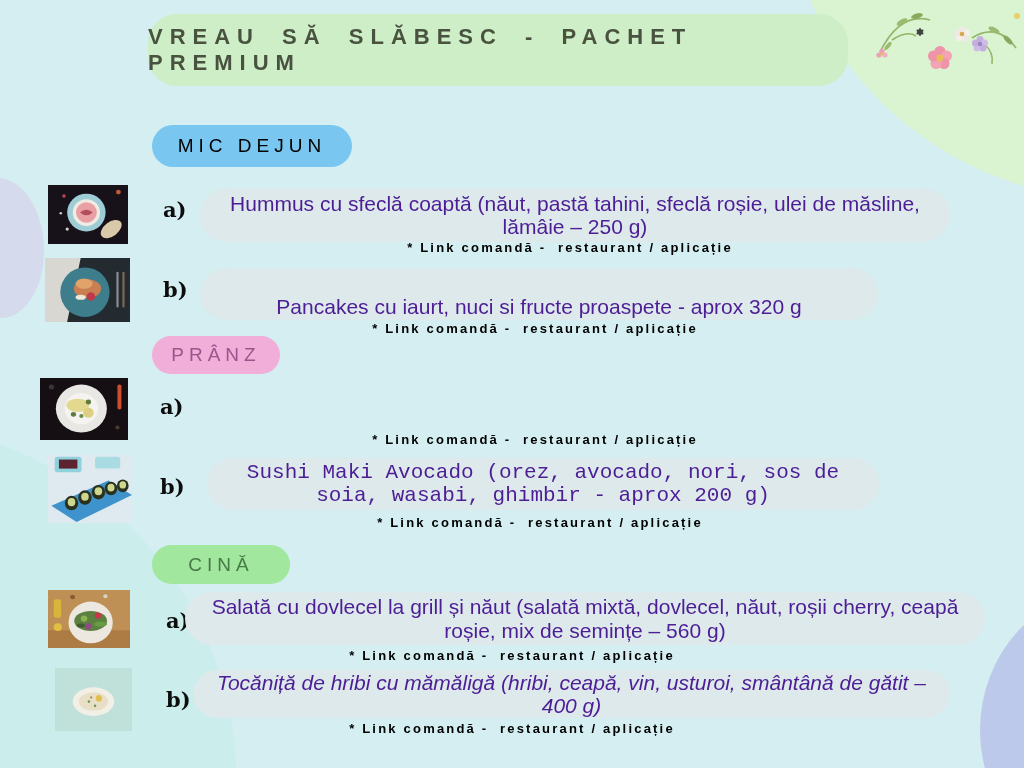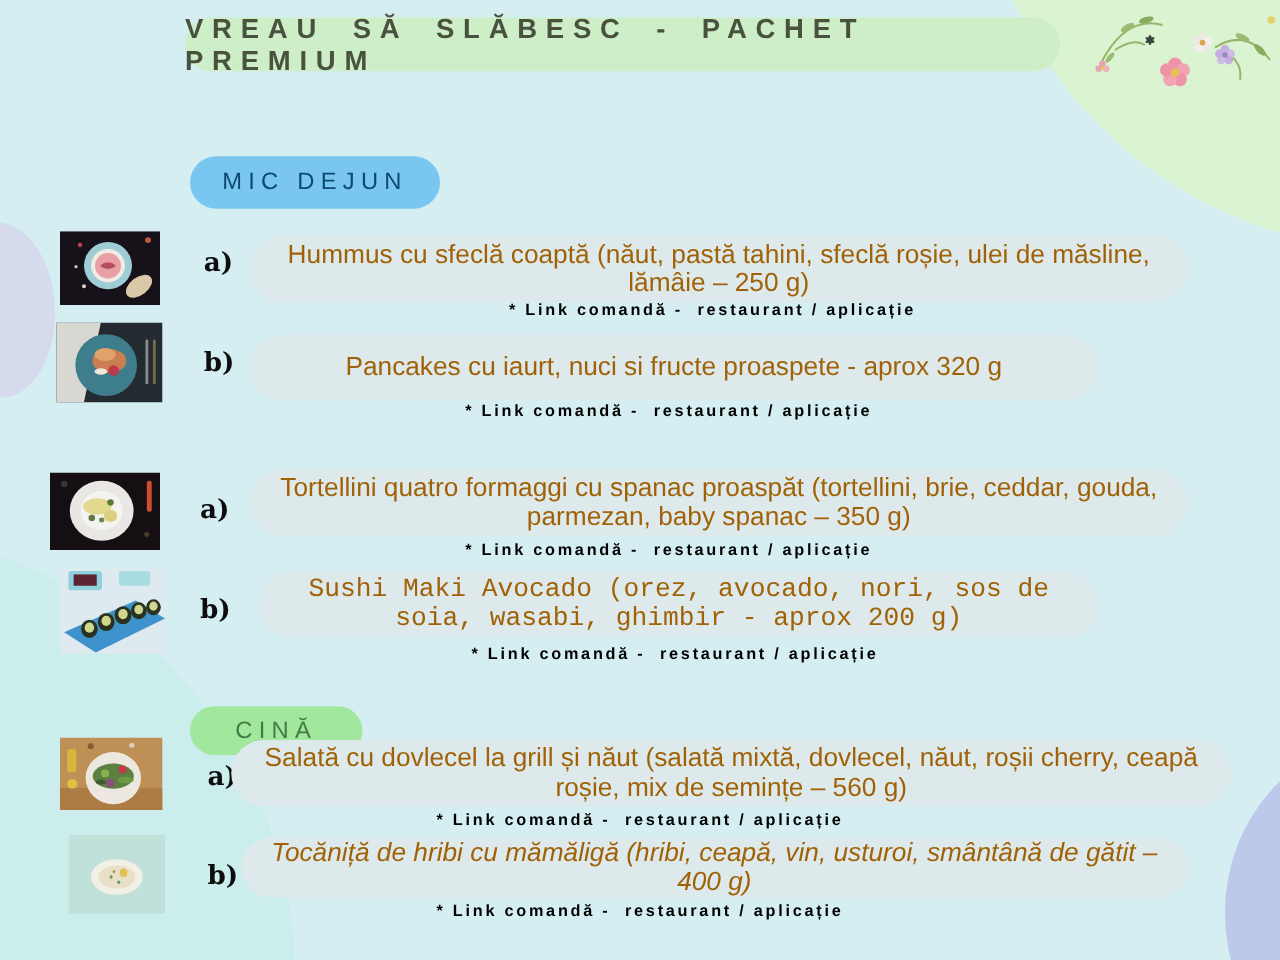--- a/index.html
+++ b/index.html
@@ -10,49 +10,49 @@
   
   .blob { position:absolute; }
   .blob-green-corner { left:780px; top:-480px; width:680px; height:680px; border-radius:50%; background:#daf3d0; }
   .blob-lavender { left:-38px; top:178px; width:82px; height:140px; background:#d6daed;
                    border-radius:40% 60% 55% 45% / 45% 55% 50% 50%; }
   .blob-cyan-circle { left:-476px; top:424px; width:712px; height:712px; border-radius:50%; background:#cbedec; }
   .blob-periwinkle { left:980px; top:590px; width:260px; height:280px; border-radius:50%; background:#bdc9ea; }
   .flower-wreath { position:absolute; left:872px; top:0px; width:152px; height:86px; }
 
   
-  .title-pill { position:absolute; left:148px; top:14px; width:700px; height:43px; border-radius:29px;
+  .title-pill { position:absolute; left:148px; top:14px; width:700px; height:72px; border-radius:29px;
                 background:#cdeec6; display:flex; align-items:center; justify-content:center; }
   .title-text { font-size:22px; font-weight:bold; letter-spacing:7px; word-spacing:9px; color:#49523f; }
 
   
   .sec-pill { position:absolute; display:flex; align-items:center; justify-content:center;
               font-size:19px; letter-spacing:5px; }
-  .sec-breakfast { left:152px; top:125px; width:200px; height:42px; border-radius:21px; background:#79c7f0; color:#0c4a6e; }
+  .sec-breakfast { left:152px; top:125px; width:200px; height:42px; border-radius:21px; background:#79c7f0; color:#000000; }
   .sec-lunch     { left:152px; top:336px; width:128px; height:38px; border-radius:19px; background:#f0aed8; color:#9c548b; }
-  .sec-dinner    { left:152px; top:545px; width:138px; height:39px; border-radius:20px; background:#a2e79e; color:#447a44;margin-top:20px; }
+  .sec-dinner    { left:152px; top:545px; width:138px; height:39px; border-radius:20px; background:#a2e79e; color:#447a44; }
 
   
   .photo { position:absolute; }
   .photo svg { width:100%; height:100%; display:block; }
   .letter { position:absolute; font-family:"DejaVu Serif", serif; font-weight:bold; font-size:21px; color:#0d0d0d; }
   .item-pill { position:absolute; background:#dde9eb; display:flex; align-items:center; justify-content:center;
-               text-align:center; color:#a16207; font-size:21px; line-height:1.1; border-radius:27px; padding:2px 24px; }
+               text-align:center; color:#4c1d95; font-size:21px; line-height:1.1; border-radius:27px; padding:2px 24px; }
   .order-note { position:absolute; font-size:13px; font-weight:bold; letter-spacing:2.2px; color:#000000;
                 text-align:center; white-space:pre; }
 
   
   #photo-1 { left:48px;  top:185px; width:80px; height:59px; }
   #letter-1 { left:163px; top:197px; }
   #pill-1  { left:200px; top:188px; width:750px; height:54px; }
   #note-1  { left:320px; top:240px; width:500px; }
 
   #photo-2 { left:45px;  top:258px; width:85px; height:64px; }
   #letter-2 { left:163px; top:277px; }
-  #pill-2  { left:200px; top:268px; width:678px; height:52px; }
+  #pill-2  { left:200px; top:268px; width:678px; height:52px;align-items:flex-end; }
   #note-2  { left:285px; top:321px; width:500px; }
 
   #photo-3 { left:40px;  top:378px; width:88px; height:62px; }
   #letter-3 { left:160px; top:394px; }
   #pill-3  { left:200px; top:375px; width:750px; height:54px; }
   #note-3  { left:285px; top:432px; width:500px; }
 
   #photo-4 { left:48px;  top:455px; width:84px; height:68px; }
   #letter-4 { left:160px; top:474px; }
   #pill-4  { left:207px; top:458px; width:672px; height:52px;font-family:Liberation Mono, monospace; }
@@ -126,20 +126,21 @@
         <circle r="1.6" fill="#e0c060"></circle>
     </g>
     <circle cx="145" cy="16" r="3" fill="#e8cf6a"></circle>
   </svg>
 
   <div class="title-pill">
     <span class="title-text">VREAU SĂ SLĂBESC - PACHET PREMIUM</span>
   </div>
 
   <div class="sec-pill sec-breakfast">MIC DEJUN</div>
+  <div class="sec-pill sec-lunch">PRÂNZ</div>
   <div class="sec-pill sec-dinner">CINĂ</div>
 
   <div class="photo" id="photo-1">
     <svg viewBox="0 0 100 75" preserveAspectRatio="none">
       <rect width="100" height="75" fill="#17121a"></rect>
       <circle cx="48" cy="35" r="24" fill="#9fcdd6"></circle>
       <circle cx="48" cy="35" r="17" fill="#f0ece4"></circle>
       <circle cx="48" cy="35" r="13" fill="#e9a0a4"></circle>
       <path d="M40 35 q8 -7 16 0 q-8 7 -16 0" fill="#b44d5c"></path>
       <ellipse cx="79" cy="56" rx="15" ry="9" fill="#d9c9a8" transform="rotate(-38 79 56)"></ellipse>
@@ -183,23 +184,20 @@
       <circle cx="55" cy="42" r="6" fill="#dccf82"></circle>
       <circle cx="38" cy="44" r="3" fill="#5d7a3f"></circle>
       <circle cx="55" cy="29" r="3" fill="#5d7a3f"></circle>
       <circle cx="47" cy="46" r="2.4" fill="#6d8a4a"></circle>
       <rect x="88" y="8" width="4.5" height="30" rx="2" fill="#cc4e2e"></rect>
       <circle cx="13" cy="11" r="3" fill="#3a3438"></circle>
       <circle cx="88" cy="60" r="2.4" fill="#4a3a2a"></circle>
     </svg>
   </div>
   <div class="letter" id="letter-3">a)</div>
-  <div class="item-pill" id="pill-3">
-    <span>Tortellini quatro formaggi cu spanac proaspăt (tortellini, brie, ceddar, gouda, parmezan, baby spanac – 350 g)</span>
-  </div>
   <div class="order-note" id="note-3">* Link comandă -  restaurant / aplicație</div>
 
   <div class="photo" id="photo-4">
     <svg viewBox="0 0 100 75" preserveAspectRatio="none">
       <rect width="100" height="75" fill="#dfeaf0"></rect>
       <rect x="8" y="2" width="32" height="17" rx="3" fill="#8fd2de"></rect>
       <rect x="13" y="5" width="22" height="10" fill="#5c2430"></rect>
       <rect x="56" y="2" width="30" height="13" rx="3" fill="#a8dce2"></rect>
       <polygon points="4,56 72,28 100,44 34,74" fill="#3f93cc"></polygon>
       <g>

